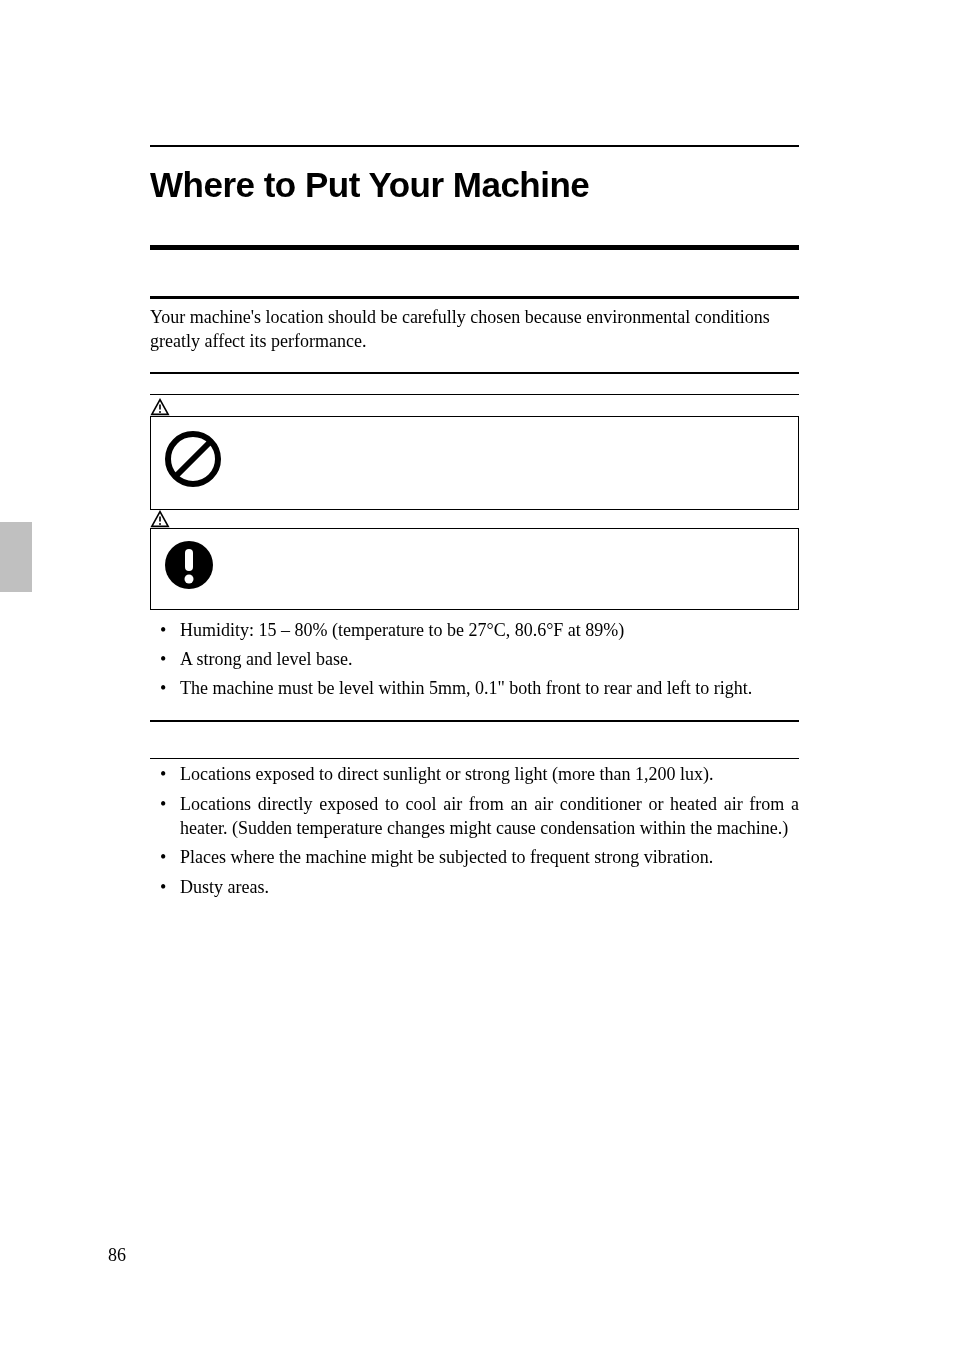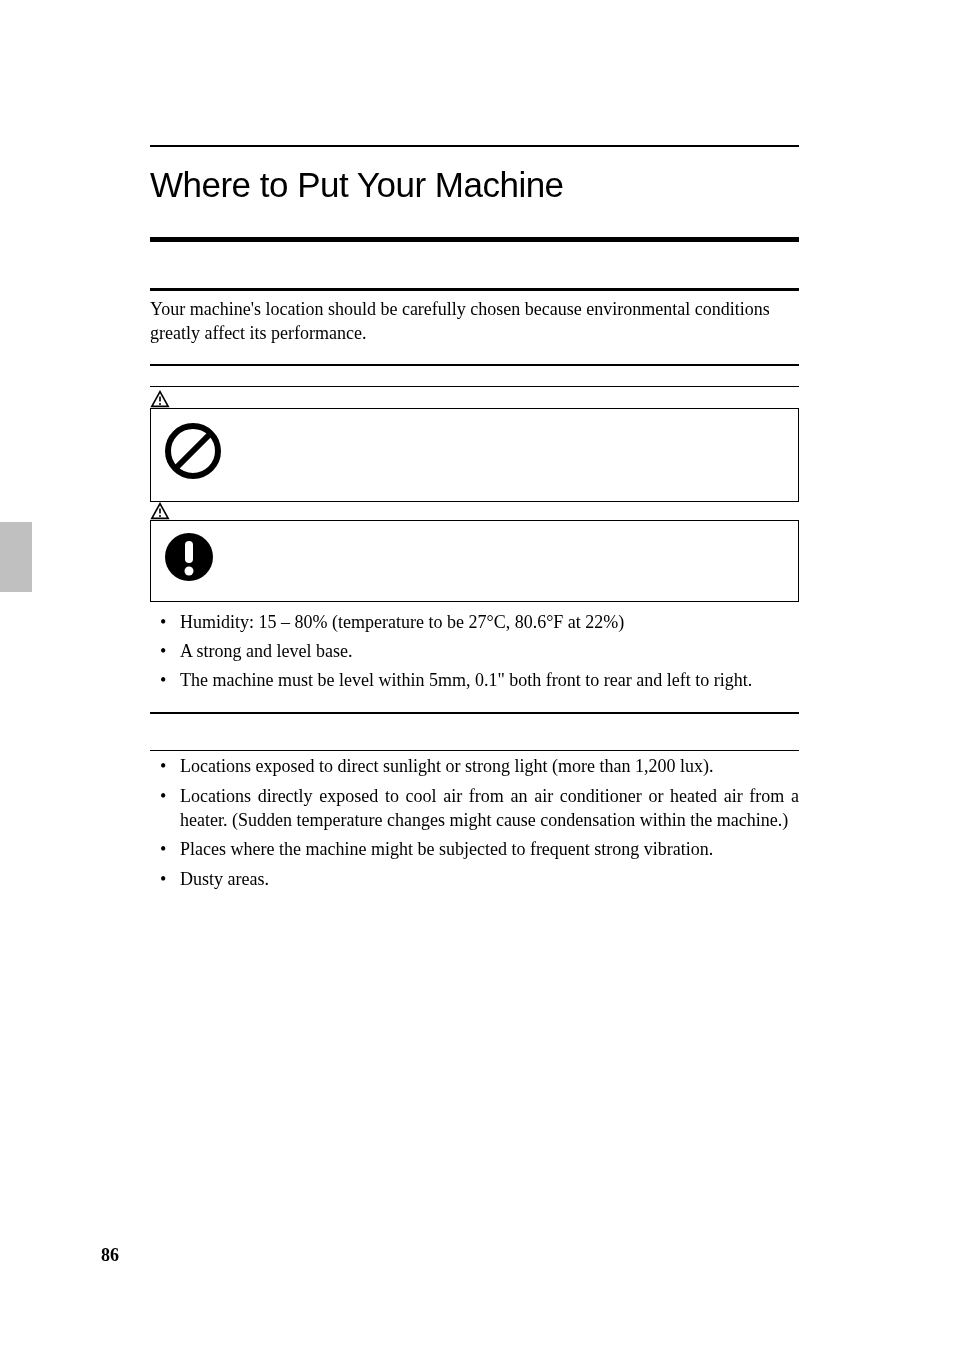--- a/index.html
+++ b/index.html
@@ -22,24 +22,24 @@
       width: 32px;
       height: 70px;
       background: #c0c0c0;
     }
     .header-rule-thick {
       border-top: 2.5px solid #000;
       margin-bottom: 18px;
     }
     .main-title {
       font-family: 'Arial Black', Arial, sans-serif;
-      font-weight: 400;
+      font-weight: 700;
       font-size: 35px;
       letter-spacing: -0.5px;
-      margin-bottom: 32px;
+      margin-bottom: 40px;
     }
     .header-rule-heavy {
       border-top: 5px solid #000;
       margin-bottom: 46px;
     }
     .section-rule-medium {
       border-top: 3px solid #000;
       margin-bottom: 6px;
     }
     .intro-text {
@@ -113,23 +113,22 @@
       height: 16px;
     }
     .sup {
       font-size: 0.7em;
       vertical-align: super;
       line-height: 0;
     }
     .page-number {
       position: absolute;
       bottom: 85px;
-      left: 101px;
+      left: 108px;
       font-size: 18px;
-      font-weight: bold;
     }
   </style>
 </head>
 <body>
 
 <div class="side-tab"></div>
 
 <div class="header-rule-thick"></div>
 
 <h1 class="main-title">Where to Put Your Machine</h1>
@@ -169,21 +168,21 @@
 
 <div class="warn-box-2">
   <svg class="caution-icon" viewBox="0 0 52 52">
     <circle cx="26" cy="26" r="24" fill="#000"></circle>
     <rect x="22" y="10" width="8" height="22" rx="4" fill="#fff"></rect>
     <circle cx="26" cy="40" r="4.5" fill="#fff"></circle>
   </svg>
 </div>
 
 <ul class="bullet-list">
-  <li>Humidity: 15 – 80% (temperature to be 27°C, 80.6°F at 22%)</li>
+  <li>Humidity: 15 – 80% (temperature to be 27°C, 80.6°F at 89%)</li>
   <li>A strong and level base.</li>
   <li>The machine must be level within 5mm, 0.1" both front to rear and left to right.</li>
 </ul>
 
 <div class="sub-rule-thick"></div>
 
 <div class="section-gap"></div>
 
 <div class="sub-rule-thin"></div>
 

